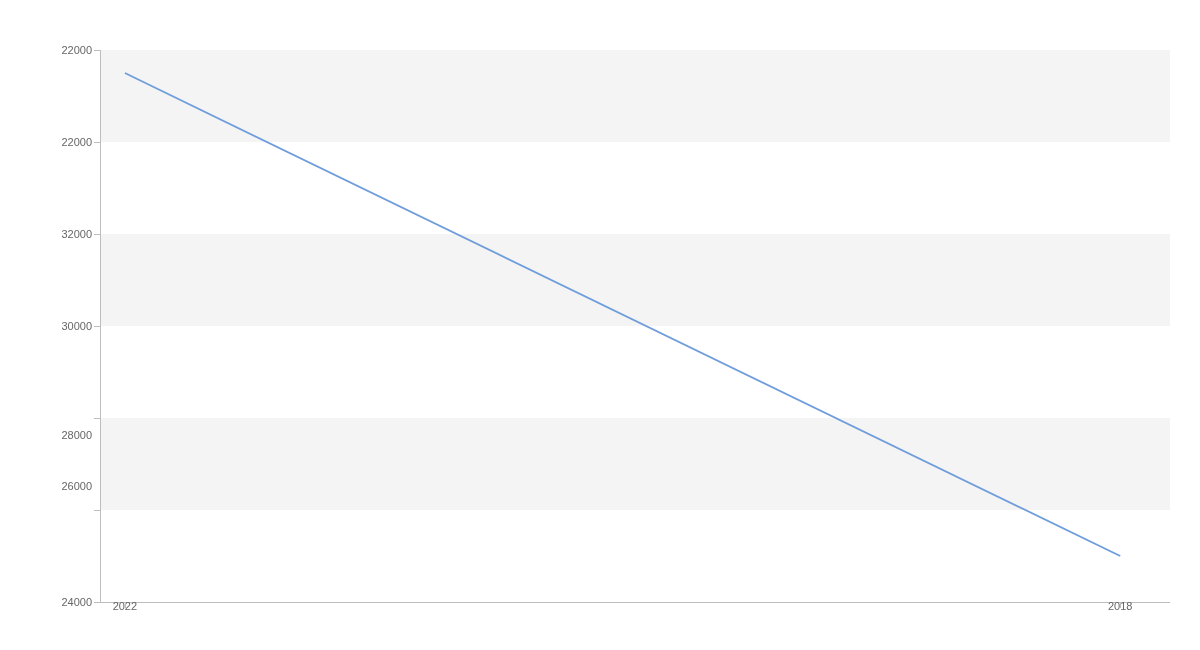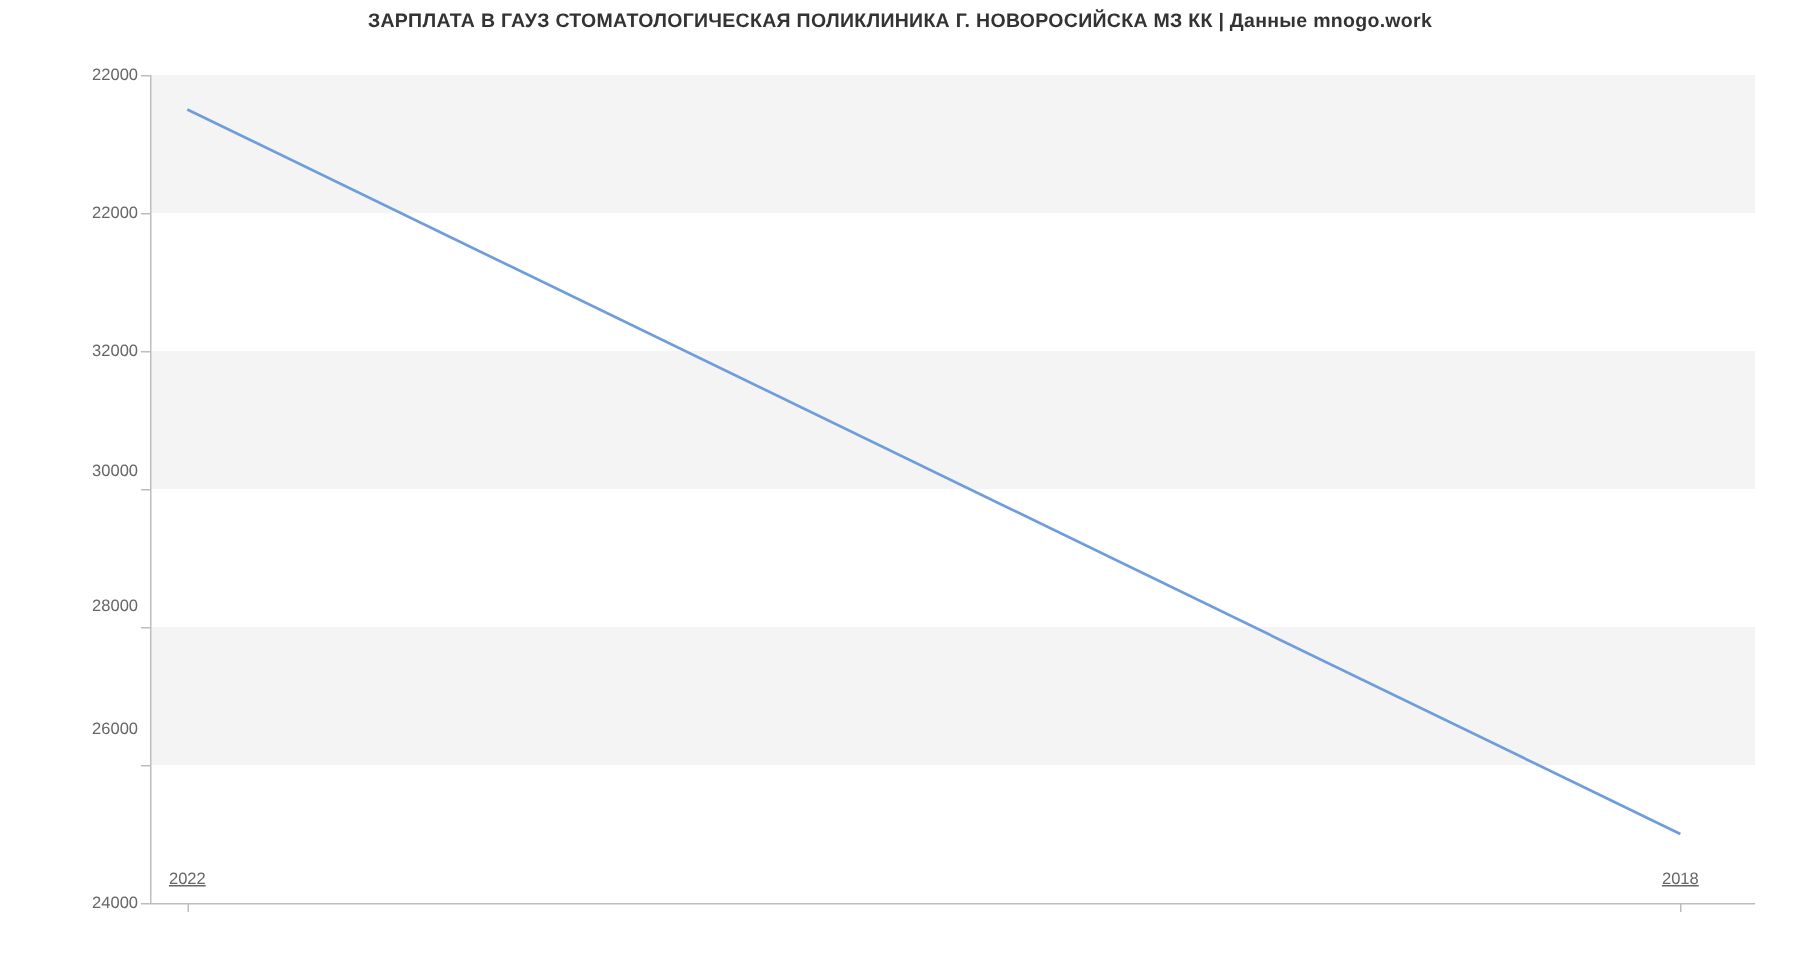--- a/index.html
+++ b/index.html
@@ -55,25 +55,24 @@
   }
   .y-tick-mark {
     position: absolute;
     width: 6px;
     height: 1px;
     background: #bdbdbd;
     left: 94px;
   }
   .x-tick-label {
     position: absolute;
-    top: 580px;
+    top: 600px;
     font-size: 11px;
     color: #666;
     transform: translateX(-50%);
-    text-decoration: underline;
   }
   .x-tick-mark {
     position: absolute;
     width: 1px;
     height: 6px;
     background: #bdbdbd;
     top: 602px;
   }
   svg.line-layer {
     position: absolute;
@@ -81,42 +80,41 @@
     top: 0;
     width: 100%;
     height: 100%;
     overflow: visible;
   }
 </style>
 </head>
 <body>
 
 <div class="chart-wrap">
-  <div class="title">ЗАРПЛАТА В ГАУЗ СТОМАТОЛОГИЧЕСКАЯ ПОЛИКЛИНИКА Г. НОВОРОСИЙСКА МЗ КК | Данные mnogo.work</div>
 
   <div class="plot" id="plot">
       <div class="band" style="top: 0px; height: 92px;"></div>
       <div class="band" style="top: 184px; height: 92px;"></div>
       <div class="band" style="top: 368px; height: 92px;"></div>
     <svg class="line-layer" id="line-layer">
         <path d="M24.88 23.00 L1020.23 506.00" stroke="#6f9ddb" stroke-width="1.8" fill="none"></path>
       </svg>
   </div>
 
   <div class="axis-line" id="x-axis" style="left: 100px; top: 602px; width: 1070px; height: 1px;"></div>
   <div class="axis-line" id="y-axis" style="left: 100px; top: 50px; width: 1px; height: 552px;"></div>
 
   <div id="ticks">
       <div class="y-tick-label" style="top: 602px; text-align: right;">24000</div>
       <div class="y-tick-mark" style="top: 602px;"></div>
       <div class="y-tick-label" style="top: 486px;">26000</div>
       <div class="y-tick-mark" style="top: 510px;"></div>
-      <div class="y-tick-label" style="top: 404px;">28000</div>
+      <div class="y-tick-label" style="top: 435px;">28000</div>
       <div class="y-tick-mark" style="top: 418px;"></div>
-      <div class="y-tick-label" style="top: 314px; text-align: right;">30000</div>
+      <div class="y-tick-label" style="top: 326px; text-align: right;">30000</div>
       <div class="y-tick-mark" style="top: 326px;"></div>
       <div class="y-tick-label" style="top: 234px;">32000</div>
       <div class="y-tick-mark" style="top: 234px;"></div>
       <div class="y-tick-label" style="top: 142px;">22000</div>
       <div class="y-tick-mark" style="top: 142px;"></div>
       <div class="y-tick-label" style="top: 50px;">22000</div>
       <div class="y-tick-mark" style="top: 50px;"></div>
       <div class="x-tick-label" style="left: 124.884px;">2022</div>
       <div class="x-tick-mark" style="left: 124.884px;"></div>
       <div class="x-tick-label" style="left: 1120.23px;">2018</div>

